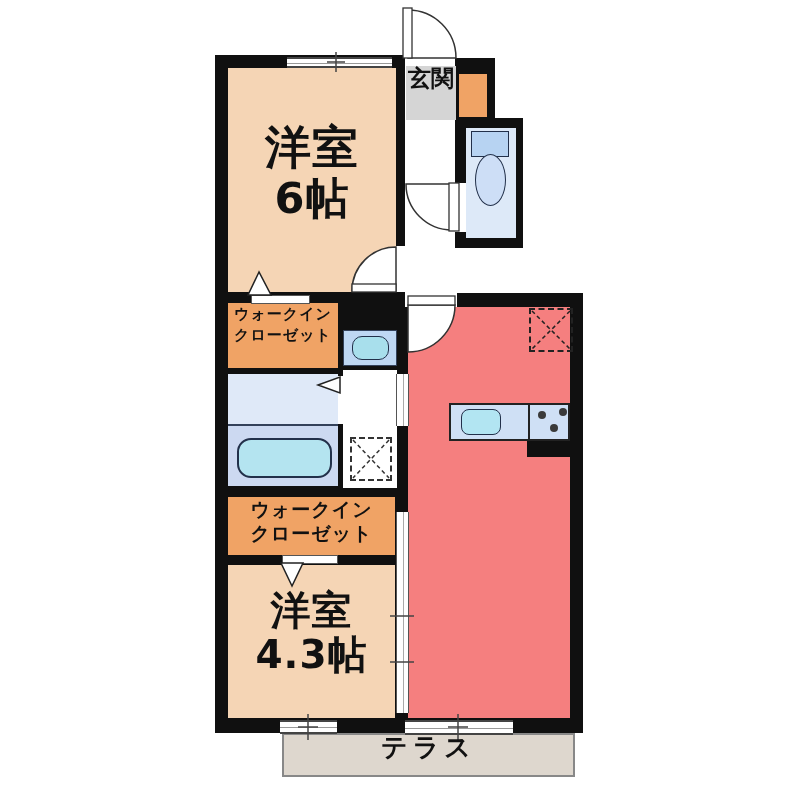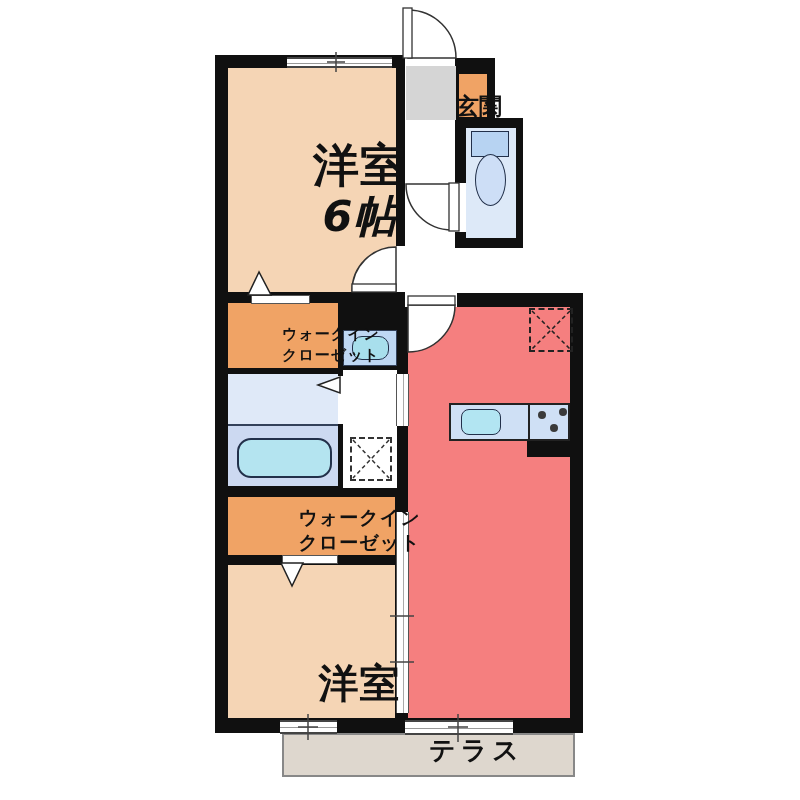--- a/index.html
+++ b/index.html
@@ -7,22 +7,22 @@
         font-family:"DejaVu Sans",sans-serif;font-weight:700;color:#111;}
   .abs{position:absolute;}
   .wall{position:absolute;background:#101010;}
   .room{position:absolute;}
   .white{position:absolute;background:#ffffff;}
   .win{position:absolute;background:#ffffff;border-top:2px solid #444;border-bottom:2px solid #444;}
   .win .mid{position:absolute;left:0;right:0;top:50%;height:1px;background:#999;}
   .vslide{position:absolute;background:#ffffff;border-left:1.5px solid #555;border-right:1.5px solid #555;}
   .vslide .mid{position:absolute;top:0;bottom:0;left:50%;width:1px;background:#aaa;}
   .hslide{position:absolute;background:#ffffff;border:1px solid #555;}
-  .label{position:absolute;display:flex;flex-direction:column;align-items:center;justify-content:flex-end;
-         text-align:center;line-height:1.12;letter-spacing:1px;margin-left:48px;}
+  .label{position:absolute;display:flex;flex-direction:column;align-items:center;justify-content:flex-start;
+         text-align:center;line-height:1.12;letter-spacing:1px;}
   .dashedbox{position:absolute;border:2px dashed #222;box-sizing:border-box;}
   .dot{position:absolute;width:8px;height:8px;border-radius:50%;background:#3a3a3a;}
   svg.overlay{position:absolute;left:0;top:0;}
 </style>
 </head>
 <body>
 
 <div class="plan">
 
   <div class="wall" style="left:215px;top:55px;width:13px;height:678px;"></div>
@@ -110,39 +110,40 @@
     <path d="M308,714 V740 M298,727 H318" stroke="#444" stroke-width="1.5" fill="none"></path>
     <path d="M458,714 V742 M448,727 H468" stroke="#444" stroke-width="1.5" fill="none"></path>
     <path d="M390,616 H414 M390,662 H414" stroke="#444" stroke-width="1.5" fill="none"></path>
 
     <path d="M532,311 L570,349 M570,311 L532,349" stroke="#222" stroke-width="1.5" stroke-dasharray="4,3" fill="none"></path>
     <path d="M353,440 L389,478 M389,440 L353,478" stroke="#333" stroke-width="1.5" stroke-dasharray="4,3" fill="none"></path>
   </svg>
 
   <div class="label" style="left:228px;top:122px;width:168px;height:118px;">
     <span style="font-size:46px;">洋室</span>
-    <span style="font-size:43px;font-style:italic;">6帖</span>
+    <span style="font-size:43px;">6帖</span>
   </div>
 
   <div class="label" style="left:406px;top:66px;width:50px;height:54px;">
     <span style="font-size:23px;letter-spacing:0;">玄関</span>
   </div>
 
   <div class="label" style="left:228px;top:306px;width:110px;height:58px;">
     <span style="font-size:15px;">ウォークイン</span>
     <span style="font-size:15px;margin-top:4px;">クローゼット</span>
   </div>
 
   <div class="label" style="left:228px;top:499px;width:167px;height:54px;">
     <span style="font-size:19px;">ウォークイン</span>
     <span style="font-size:19px;margin-top:3px;">クローゼット</span>
   </div>
 
   <div class="label" style="left:228px;top:588px;width:167px;height:118px;">
     <span style="font-size:40px;">洋室</span>
+    <span style="font-size:39px;">4.3帖</span>
   </div>
 
 
   <div class="label" style="left:282px;top:733px;width:293px;height:32px;">
     <span style="font-size:26px;letter-spacing:5px;">テラス</span>
   </div>
 
 </div>
 
 </body></html>

